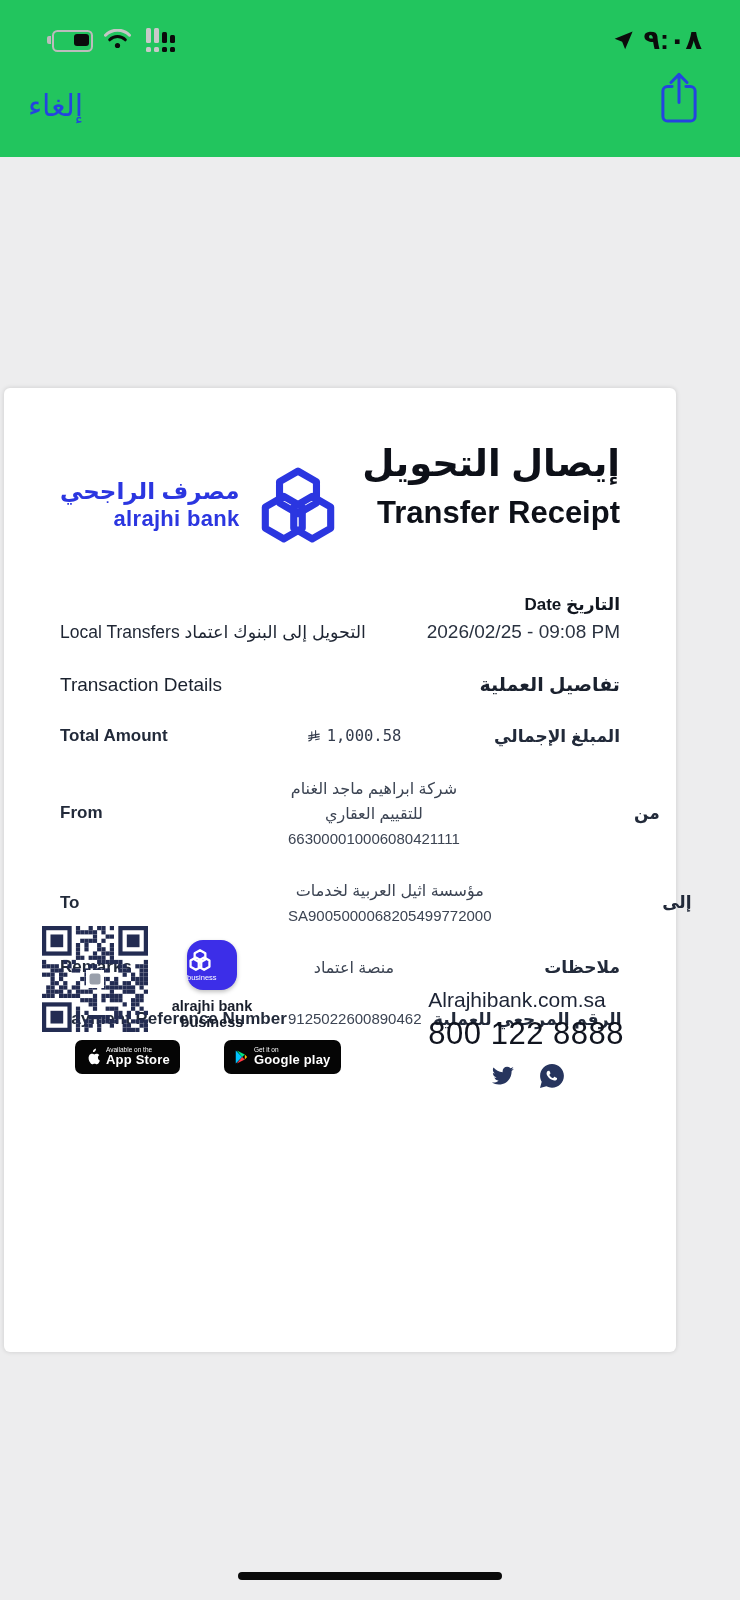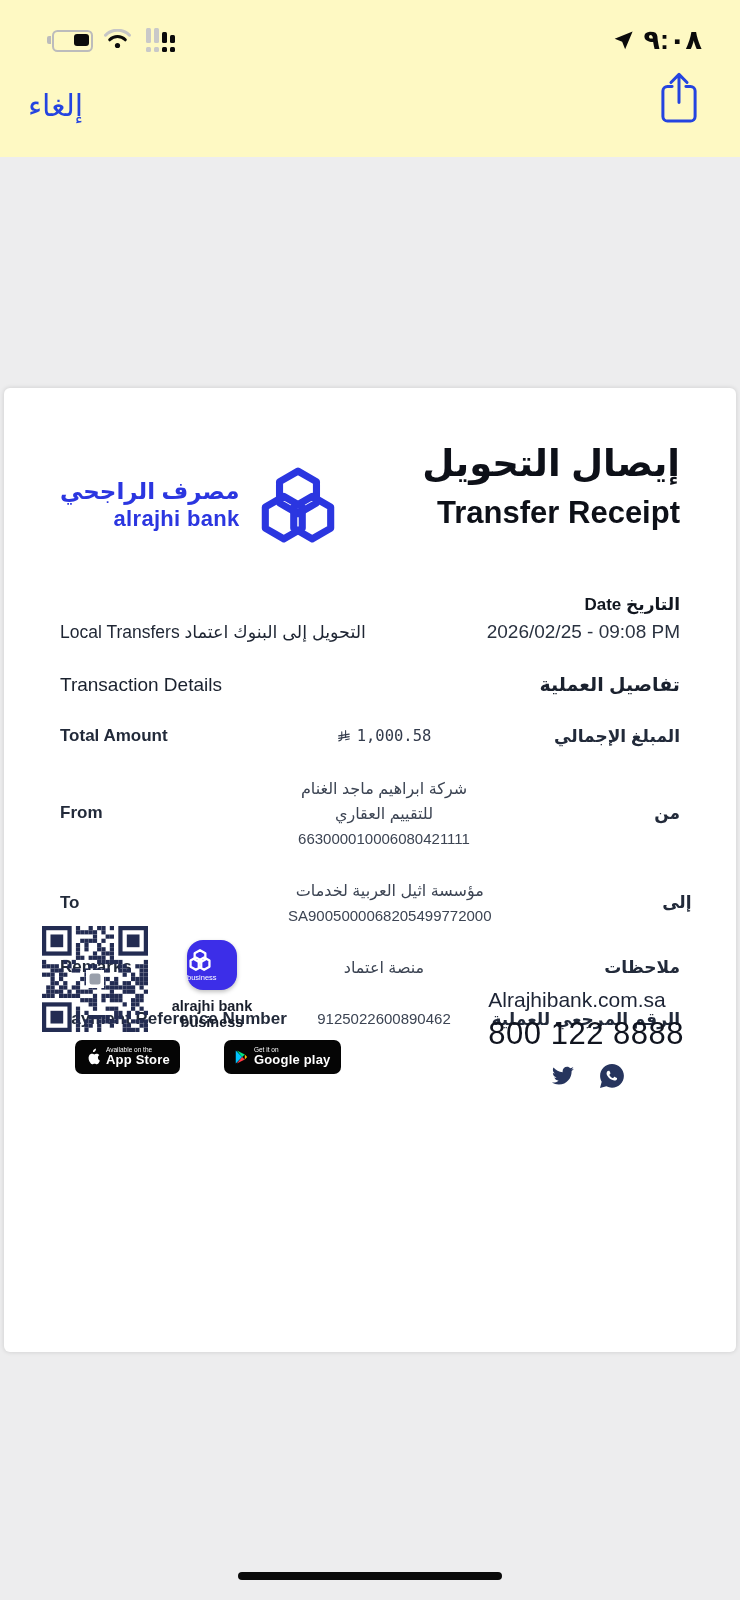--- a/index.html
+++ b/index.html
@@ -1,36 +1,36 @@
 <!DOCTYPE html>
 <html lang="ar"><head>
 <meta charset="utf-8">
 <style>
   html,body{margin:0;padding:0;}
   body{font-family:"Liberation Sans","DejaVu Sans",sans-serif;-webkit-font-smoothing:antialiased;}
-  .screen{position:relative;width:740px;height:1600px;background:#fef9c3;overflow:hidden;}
+  .screen{position:relative;width:740px;height:1600px;background:#22c55e;overflow:hidden;}
   .gray-bg{position:absolute;left:0;top:157px;width:740px;height:1443px;background:#ededee;}
 
   
   .statusbar{position:absolute;left:0;top:0;width:740px;height:64px;}
   .battery{position:absolute;left:52px;top:30px;width:37px;height:18px;border:2px solid #bcbcbc;border-radius:5.5px;}
   .battery .nub{position:absolute;left:-7px;top:4px;width:4px;height:8px;background:#bcbcbc;border-radius:2px 0 0 2px;}
   .battery .fill{position:absolute;right:2px;top:2px;width:15px;height:12px;background:#0b0b0b;border-radius:3px;}
   .wifi{position:absolute;left:104px;top:29px;}
   .cellbars{position:absolute;left:146px;top:28px;width:36px;height:24px;}
   .cellbars i{position:absolute;display:block;border-radius:1.5px;}
   .sb-right{position:absolute;right:38px;top:24px;display:flex;align-items:center;gap:9px;}
   .time{font-size:27px;font-weight:700;color:#0b0b0b;letter-spacing:1px;}
 
   
   .cancel-btn{position:absolute;left:28px;top:88px;font-size:30px;font-weight:500;color:#2444e0;background:none;border:none;padding:0;cursor:pointer;font-family:inherit;}
   .share-btn{position:absolute;right:38px;top:70px;background:none;border:none;padding:0;cursor:pointer;}
 
   
-  .page{position:absolute;left:4px;top:388px;width:732px;height:964px;background:#ffffff;border-radius:6px;box-shadow:0 0 5px rgba(0,0,0,.14);box-sizing:border-box;padding:40px 56px 0 56px;}
+  .page{position:absolute;left:4px;top:388px;width:672px;height:964px;background:#ffffff;border-radius:6px;box-shadow:0 0 5px rgba(0,0,0,.14);box-sizing:border-box;padding:40px 56px 0 56px;}
   .hdr{display:flex;justify-content:space-between;align-items:flex-start;margin-top:0;}
   .brand{display:flex;align-items:center;gap:14px;margin-top:28px;}
   .brand-text{text-align:right;color:#2b36e0;line-height:1.18;}
   .brand-ar{font-size:23px;font-weight:700;}
   .brand-en{font-size:22px;font-weight:700;letter-spacing:.3px;}
   .titles{text-align:right;color:#0d1018;}
   .title-ar{font-size:37px;font-weight:800;margin:14px 0 10px 0;}
   .title-en{font-size:31px;font-weight:700;}
 
   .date-row{display:flex;justify-content:space-between;align-items:flex-end;margin-top:40px;}

